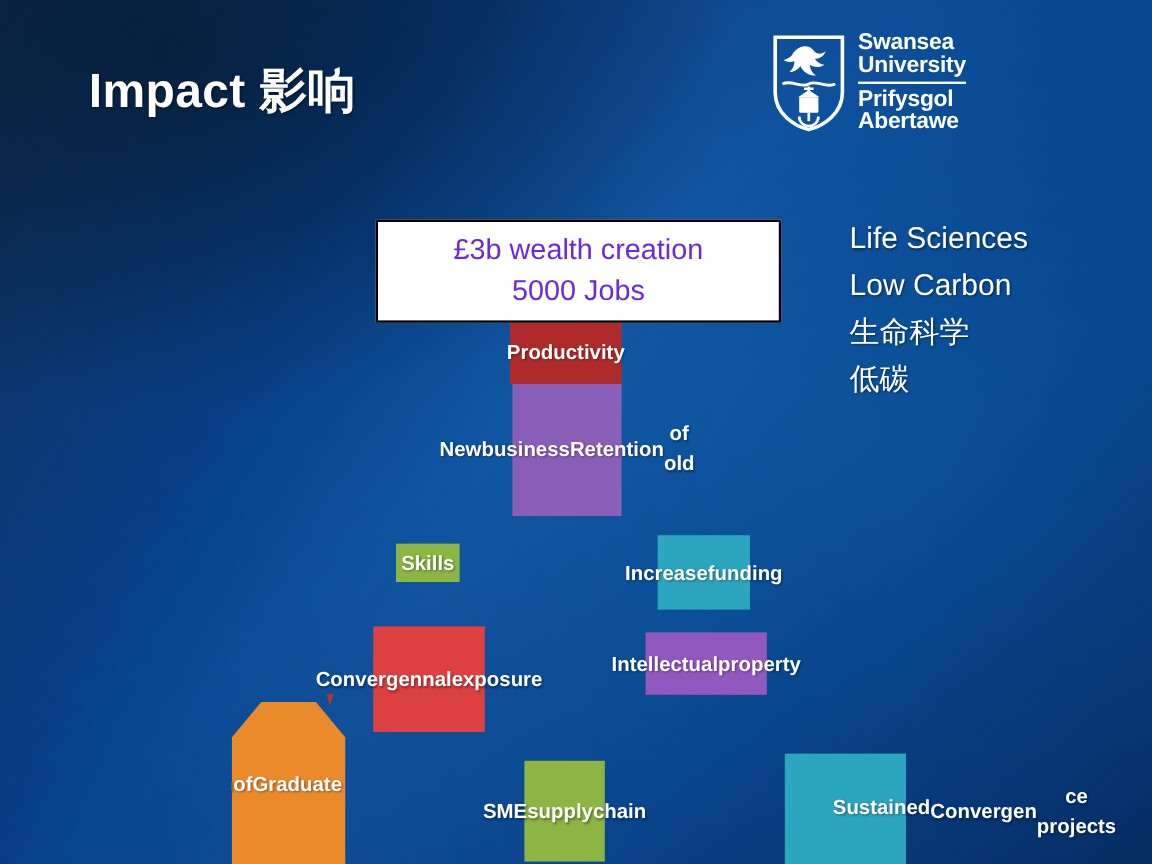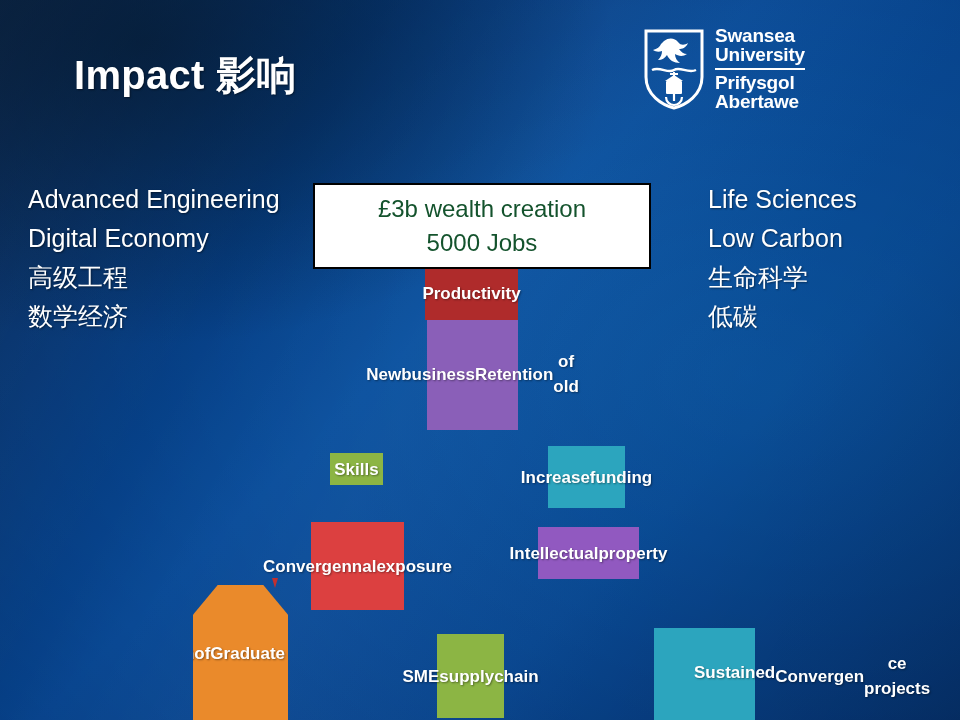--- a/index.html
+++ b/index.html
@@ -102,21 +102,21 @@
     top: 183px;
     width: 338px;
     height: 86px;
     background: #ffffff;
     border: 2px solid #000000;
     box-sizing: border-box;
     display: flex;
     flex-direction: column;
     align-items: center;
     justify-content: center;
-    color: #14532d;
+    color: #6d28d9;
     font-size: 24px;
     line-height: 34px;
     z-index: 6;
   }
 
   
   .box {
     box-sizing: border-box;
     display: flex;
     flex-direction: row;
@@ -217,26 +217,20 @@
       <div class="uni-names">
         <span class="ln">Swansea</span>
         <span class="ln">University</span>
         <span class="rule"></span>
         <span class="ln">Prifysgol</span>
         <span class="ln">Abertawe</span>
       </div>
     </div>
   </div>
 
-  <div class="layer side-text" id="left-themes">
-    <div>Advanced Engineering</div>
-    <div>Digital Economy</div>
-    <div>高级工程</div>
-    <div>数学经济</div>
-  </div>
 
   <div class="layer side-text" id="right-themes">
     <div>Life Sciences</div>
     <div>Low Carbon</div>
     <div>生命科学</div>
     <div>低碳</div>
   </div>
 
   <div class="layer" id="callout">
     <div>£3b wealth creation</div>

